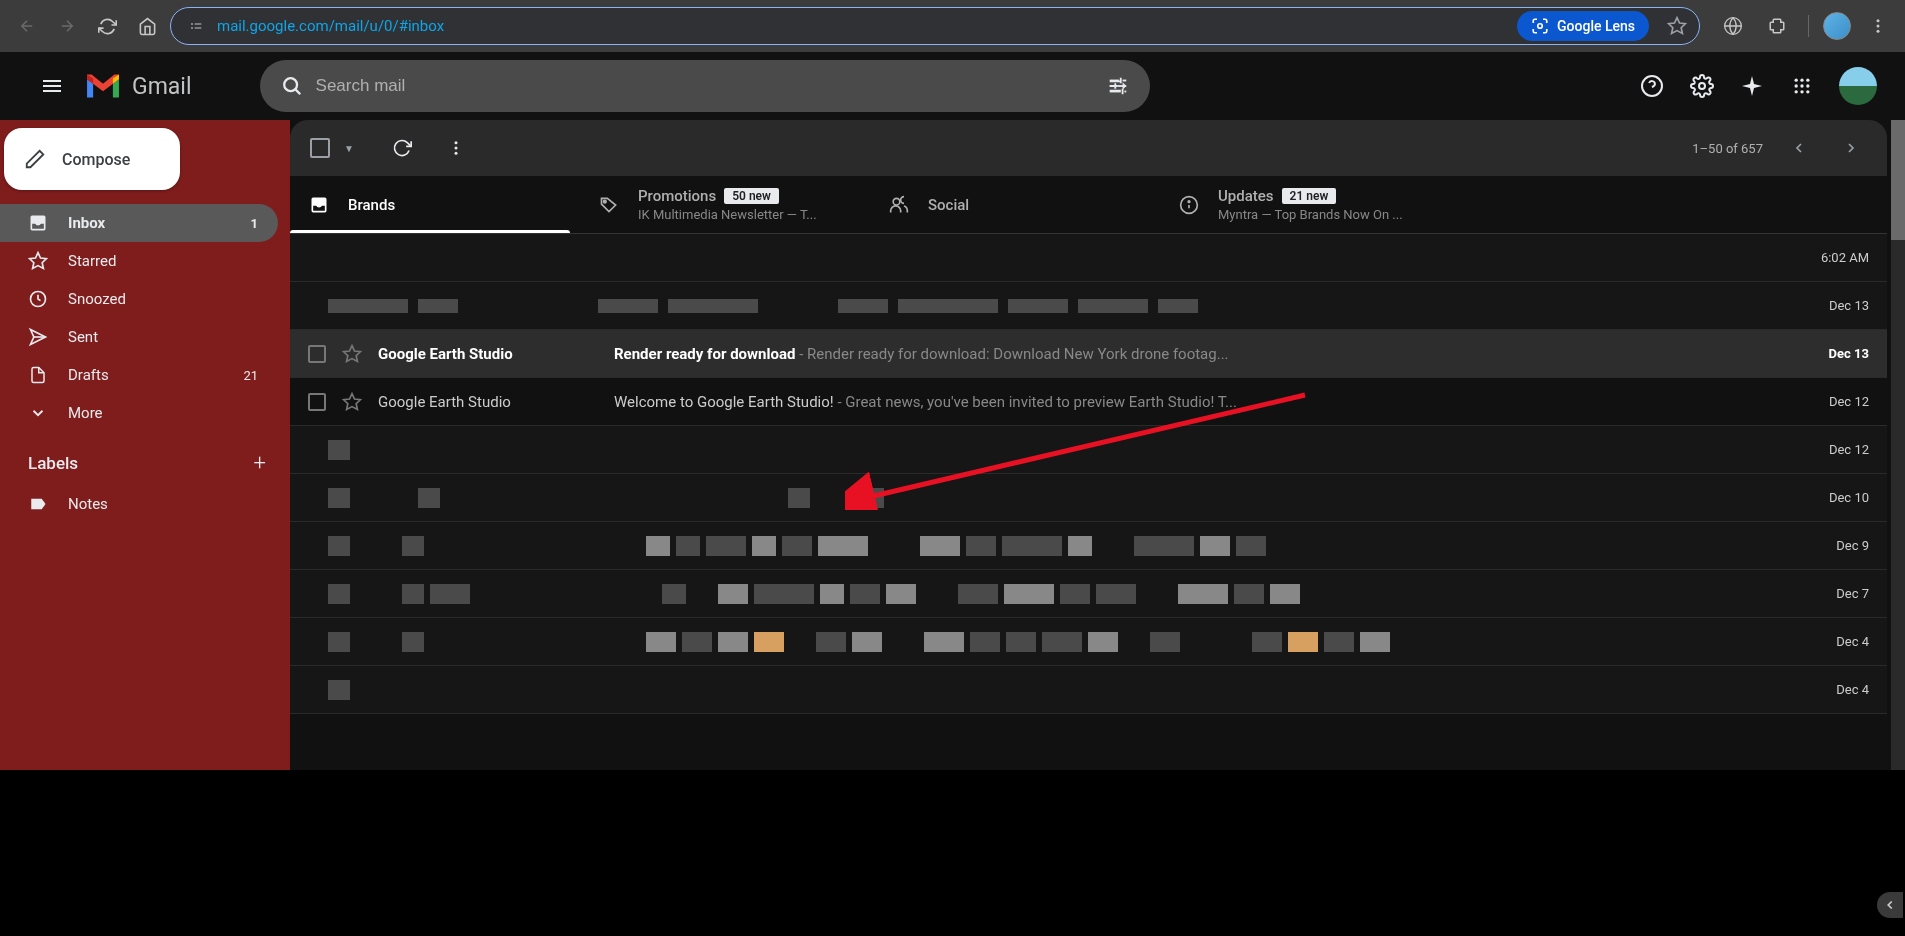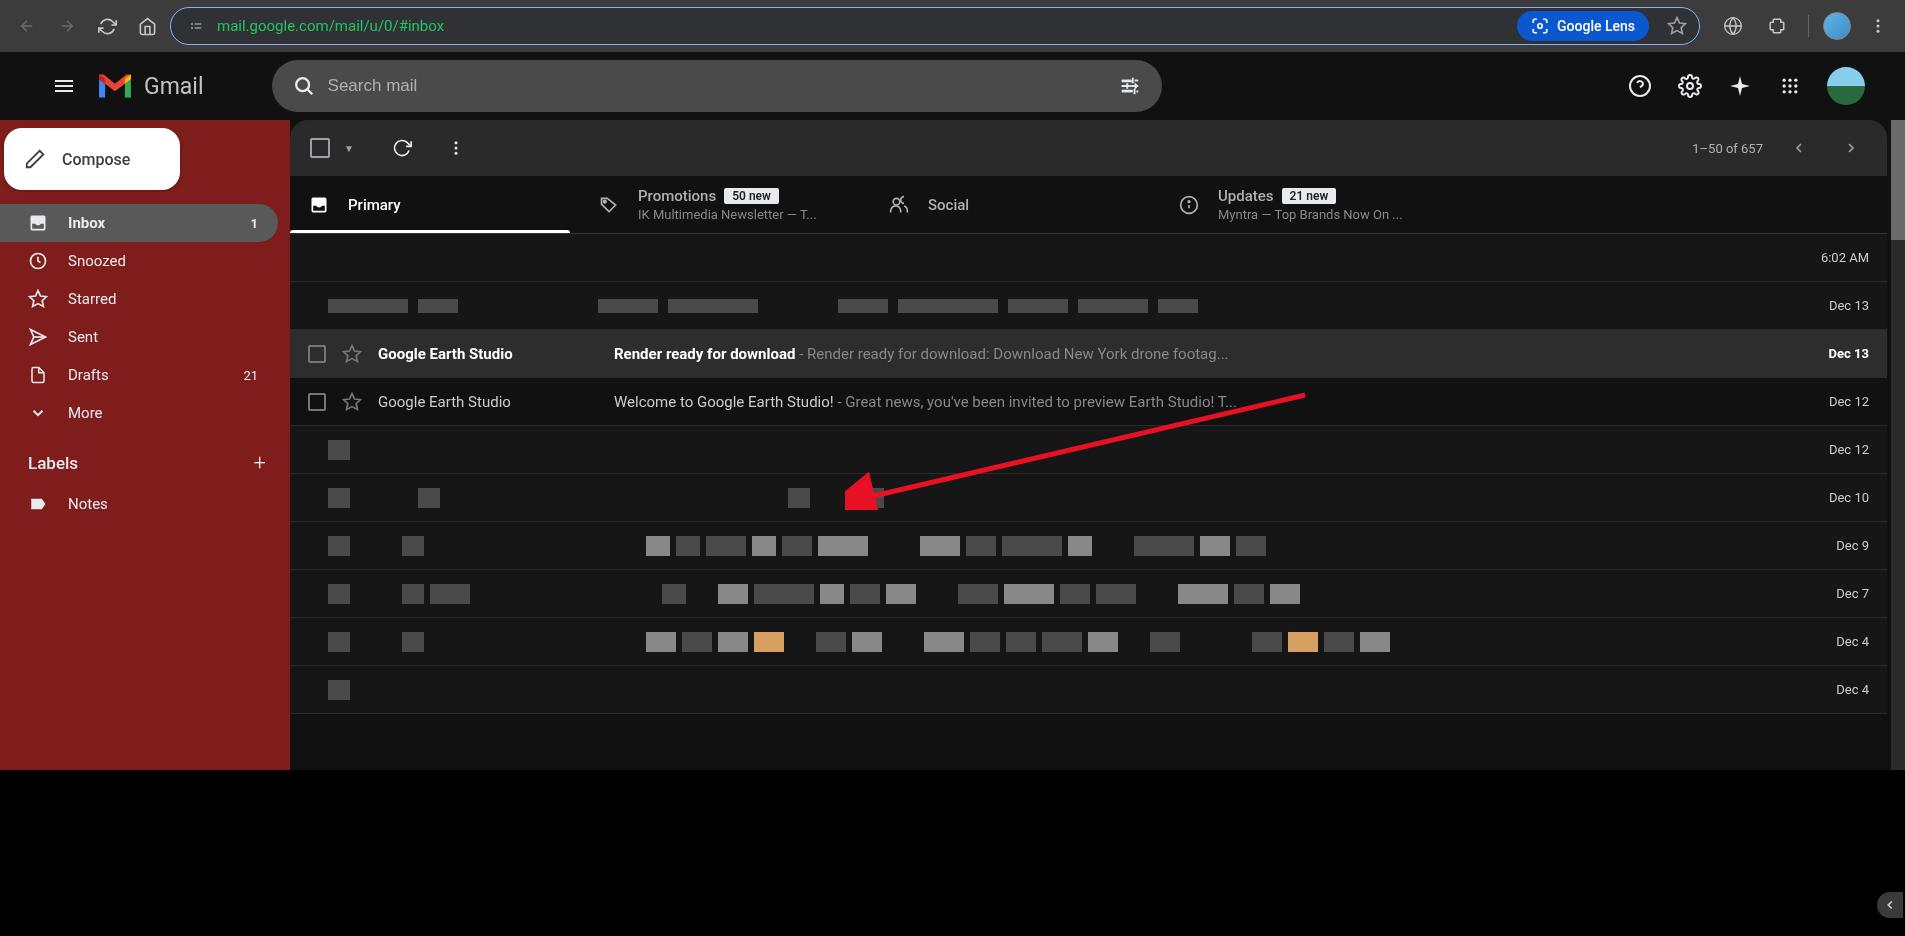--- a/index.html
+++ b/index.html
@@ -4,28 +4,28 @@
 <style>
   * { margin: 0; padding: 0; box-sizing: border-box; }
   body { font-family: 'Google Sans', Roboto, Arial, sans-serif; background: #000; color: #e8eaed; overflow: hidden; height: 770px; width: 1905px; font-size: 14px;}
   
   
   .browser-bar { height: 52px; background: #3c3c3c; display: flex; align-items: center; padding: 0 10px; gap: 6px;}
   .browser-btn { width: 34px; height: 34px; display:flex; align-items:center; justify-content:center; color:#c7c7c7; border-radius: 50%; cursor:pointer;}
   .browser-btn.disabled { color:#6a6a6a; cursor:default;}
   .addr-wrap { flex: 1; height: 38px; border: 1px solid #8ab4f8; border-radius: 20px; display:flex; align-items:center; padding: 0 6px 0 16px; gap:12px; background:#303134;}
   .site-info { width:18px;height:18px;display:flex;align-items:center;justify-content:center;color:#9aa0a6;font-size:13px;}
-  .url-text { flex:1; color:#22c55e; font-size:15px; }
+  .url-text { flex:1; color:#0ea5e9; font-size:15px; }
   .lens-btn { background:#0b57d0; color:#fff; border-radius:16px; padding:6px 14px; display:flex; align-items:center;gap:8px; font-size:14px;font-weight:500;}
   .star-btn { width:32px;height:32px;display:flex;align-items:center;justify-content:center;color:#9aa0a6;}
   .right-icons { display:flex; align-items:center; gap:10px; padding-left:10px;}
   .avatar-br { width:28px;height:28px;border-radius:50%;background:linear-gradient(135deg,#5fb3e8,#3a8fc7);border:1px solid #888;}
   
   
-  .gmail-header { height: 68px; background:#111; display:flex; align-items:center; padding: 0 40px; gap:8px;}
+  .gmail-header { height: 68px; background:#111; display:flex; align-items:center; padding: 0 28px; gap:8px;}
   .burger { width:48px;height:48px;display:flex;align-items:center;justify-content:center;color:#e8eaed;}
   .logo-wrap { display:flex;align-items:center;gap:10px; margin-right: 60px;}
   .logo-m { width:38px;height:30px; }
   .logo-txt { font-size:23px;color:#c1c2c3;font-weight:400;}
   .search-wrap { width:890px; max-width:890px; height:52px; background:#4a4a4a; border-radius:28px; display:flex;align-items:center;padding:0 8px;}
   .search-ic { width:48px;height:48px;display:flex;align-items:center;justify-content:center;color:#e8eaed;}
   .search-input { flex:1; background:none;border:none;outline:none;color:#e8eaed;font-size:17px;}
   .search-input::placeholder{color:#b0b0b0;}
   .tune-ic { width:48px;height:48px;display:flex;align-items:center;justify-content:center;color:#e8eaed;}
   .header-spacer{flex:1;}
@@ -253,33 +253,33 @@
           <svg width="20" height="20" viewBox="0 0 24 24" fill="currentColor">
             <path d="M19 3H5a2 2 0 00-2 2v14a2 2 0 002 2h14a2 2 0 002-2V5a2 2 0 00-2-2zm0 16H5v-6h3.6a4 4 0 007 0H19v6z"></path>
           </svg>
         </span>
       <span>Inbox</span>
       <span class="cnt">1</span>
     </div>
     <div class="nav-item">
       <span class="nav-ic">
           <svg width="20" height="20" viewBox="0 0 24 24" fill="none" stroke="currentColor" stroke-width="2">
+            <polygon points="12 2 15 8.5 22 9.3 17 14 18.5 21 12 17.5 5.5 21 7 14 2 9.3 9 8.5"></polygon>
+          </svg>
+        </span>
+      <span>Starred</span>
+    </div>
+    <div class="nav-item">
+      <span class="nav-ic">
+          <svg width="20" height="20" viewBox="0 0 24 24" fill="none" stroke="currentColor" stroke-width="2">
             <circle cx="12" cy="12" r="9"></circle>
             <path d="M12 7v5l3 2"></path>
           </svg>
         </span>
       <span>Snoozed</span>
-    </div>
-    <div class="nav-item">
-      <span class="nav-ic">
-          <svg width="20" height="20" viewBox="0 0 24 24" fill="none" stroke="currentColor" stroke-width="2">
-            <polygon points="12 2 15 8.5 22 9.3 17 14 18.5 21 12 17.5 5.5 21 7 14 2 9.3 9 8.5"></polygon>
-          </svg>
-        </span>
-      <span>Starred</span>
     </div>
     <div class="nav-item">
       <span class="nav-ic">
           <svg width="20" height="20" viewBox="0 0 24 24" fill="none" stroke="currentColor" stroke-width="2">
             <path d="M3 3l18 9-18 9 4-9z"></path>
             <path d="M7 12h14"></path>
           </svg>
         </span>
       <span>Sent</span>
     </div>
@@ -347,21 +347,21 @@
       </div>
     </div>
 
     <div class="tabs">
       <div class="tab active">
         <span class="tab-ic">
             <svg width="20" height="20" viewBox="0 0 24 24" fill="currentColor">
               <path d="M19 3H5a2 2 0 00-2 2v14a2 2 0 002 2h14a2 2 0 002-2V5a2 2 0 00-2-2zm0 16H5v-6h3.6a4 4 0 007 0H19v6z"></path>
             </svg>
           </span>
-        <span class="tab-name">Primary</span>
+        <span class="tab-name">Brands</span>
       </div>
       <div class="tab">
         <span class="tab-ic">
             <svg width="20" height="20" viewBox="0 0 24 24" fill="none" stroke="currentColor" stroke-width="2">
               <path d="M20 12l-8 8-9-9V4h7z"></path>
               <circle cx="7" cy="8" r="1.5" fill="currentColor"></circle>
             </svg>
           </span>
         <div class="tab-main">
           <div class="tab-top">

